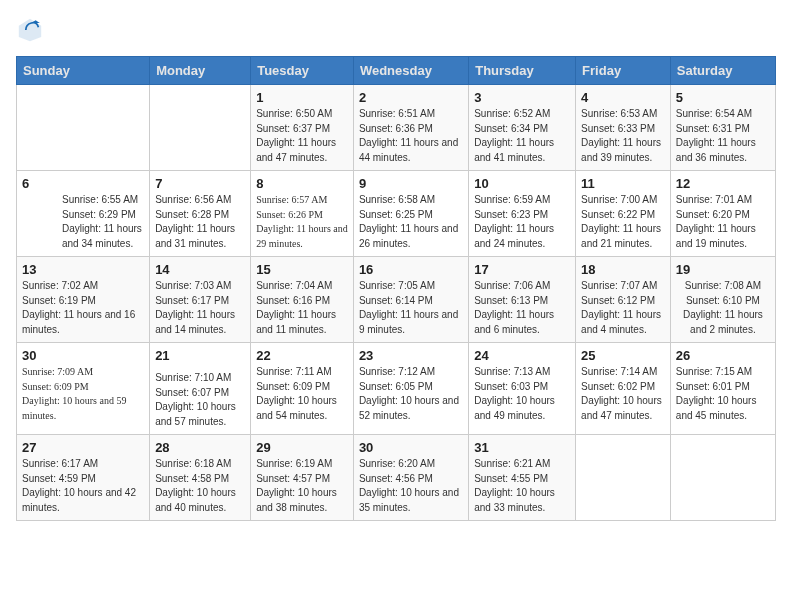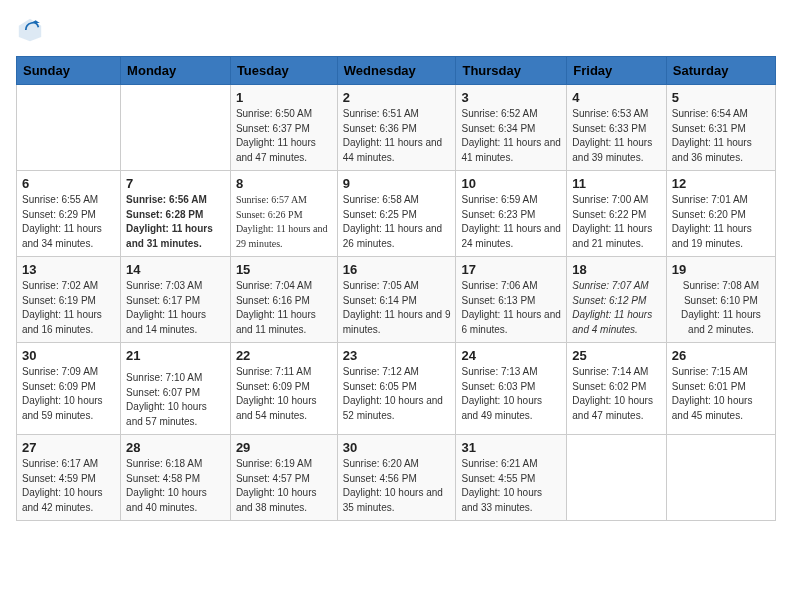--- a/index.html
+++ b/index.html
@@ -45,21 +45,21 @@
       font-size: 15px;
       color: #555;
     }
     table {
       width: 100%;
       border-collapse: collapse;
       font-size: 11px;
     }
     thead tr th {
       background-color: #3a7abf;
-      color: #000000;
+      color: #e5e5e5;
       text-align: left;
       padding: 6px 6px;
       font-size: 13px;
       font-weight: bold;
       border: 1px solid #2c6aad;
     }
     tbody tr td {
       border: 1px solid #ccc;
       vertical-align: top;
       padding: 5px 5px;
@@ -148,27 +148,27 @@
         <td>
           <div class="day-number">5</div>
           <div class="day-info" style="white-space: pre-line;">Sunrise: 6:54 AM
 Sunset: 6:31 PM
 Daylight: 11 hours and 36 minutes.</div>
         </td>
       </tr>
       <tr>
         <td>
           <div class="day-number">6</div>
-          <div class="day-info" style="white-space: pre-line;">Sunrise: 6:55 AM
+          <div class="day-info" style="white-space: pre-line; margin-left: 40px;">Sunrise: 6:55 AM
 Sunset: 6:29 PM
 Daylight: 11 hours and 34 minutes.</div>
         </td>
         <td>
           <div class="day-number">7</div>
-          <div class="day-info" style="white-space: pre-line; font-weight: bold;">Sunrise: 6:56 AM
+          <div class="day-info" style="white-space: pre-line;">Sunrise: 6:56 AM
 Sunset: 6:28 PM
 Daylight: 11 hours and 31 minutes.</div>
         </td>
         <td>
           <div class="day-number">8</div>
           <div class="day-info" style="white-space: pre-line; font-family: Liberation Serif, serif;">Sunrise: 6:57 AM
 Sunset: 6:26 PM
 Daylight: 11 hours and 29 minutes.</div>
         </td>
         <td>
@@ -222,35 +222,35 @@
 Daylight: 11 hours and 9 minutes.</div>
         </td>
         <td>
           <div class="day-number">17</div>
           <div class="day-info" style="white-space: pre-line;">Sunrise: 7:06 AM
 Sunset: 6:13 PM
 Daylight: 11 hours and 6 minutes.</div>
         </td>
         <td>
           <div class="day-number">18</div>
-          <div class="day-info" style="white-space: pre-line; font-style: italic;">Sunrise: 7:07 AM
+          <div class="day-info" style="white-space: pre-line;">Sunrise: 7:07 AM
 Sunset: 6:12 PM
 Daylight: 11 hours and 4 minutes.</div>
         </td>
         <td>
           <div class="day-number">19</div>
           <div class="day-info" style="white-space: pre-line; text-align: center;">Sunrise: 7:08 AM
 Sunset: 6:10 PM
 Daylight: 11 hours and 2 minutes.</div>
         </td>
       </tr>
       <tr>
         <td>
           <div class="day-number">30</div>
-          <div class="day-info" style="white-space: pre-line;">Sunrise: 7:09 AM
+          <div class="day-info" style="white-space: pre-line; font-family: Liberation Serif, serif;">Sunrise: 7:09 AM
 Sunset: 6:09 PM
 Daylight: 10 hours and 59 minutes.</div>
         </td>
         <td>
           <div class="day-number">21</div>
           <div class="day-info" style="white-space: pre-line; margin-top: 8px;">Sunrise: 7:10 AM
 Sunset: 6:07 PM
 Daylight: 10 hours and 57 minutes.</div>
         </td>
         <td>

